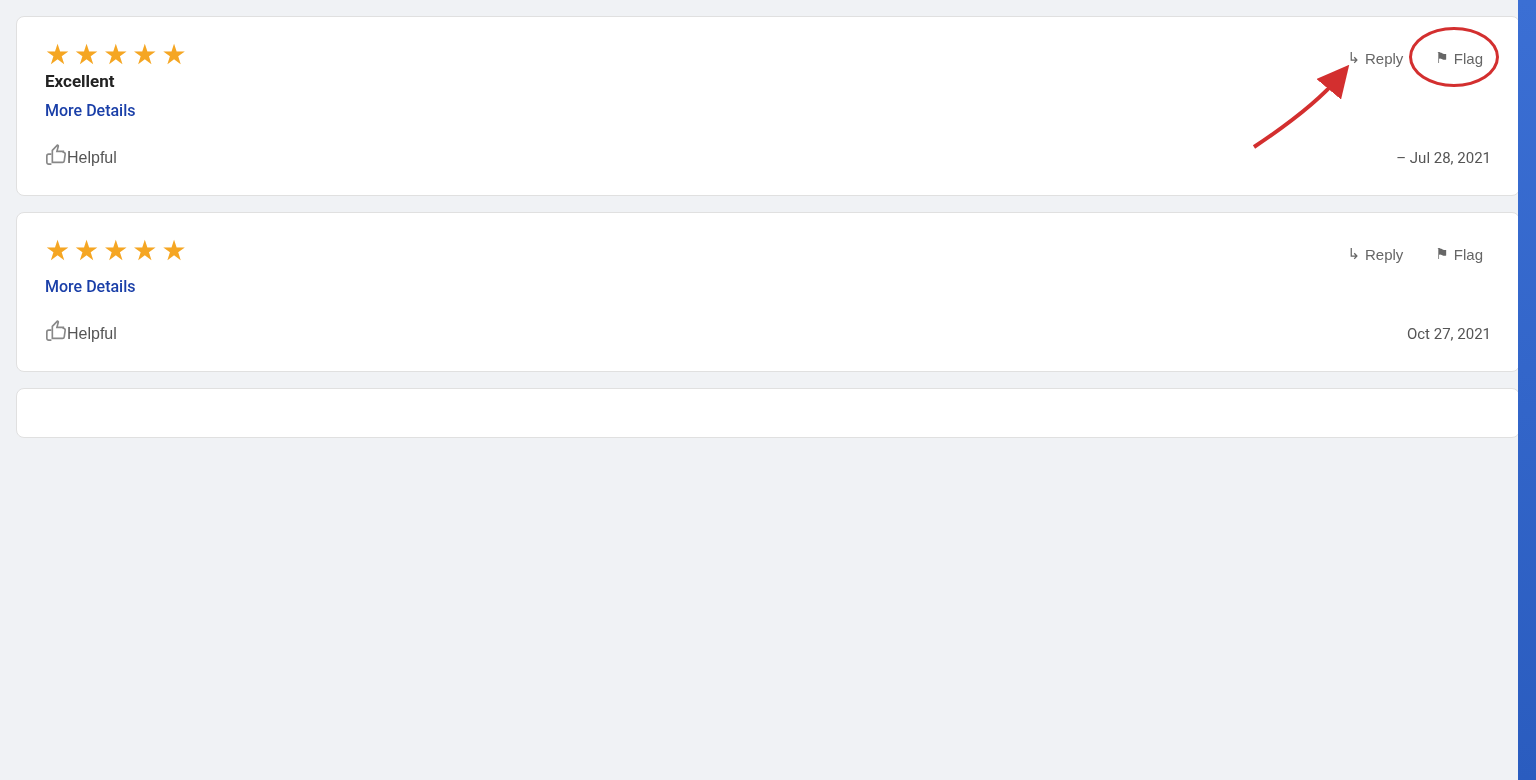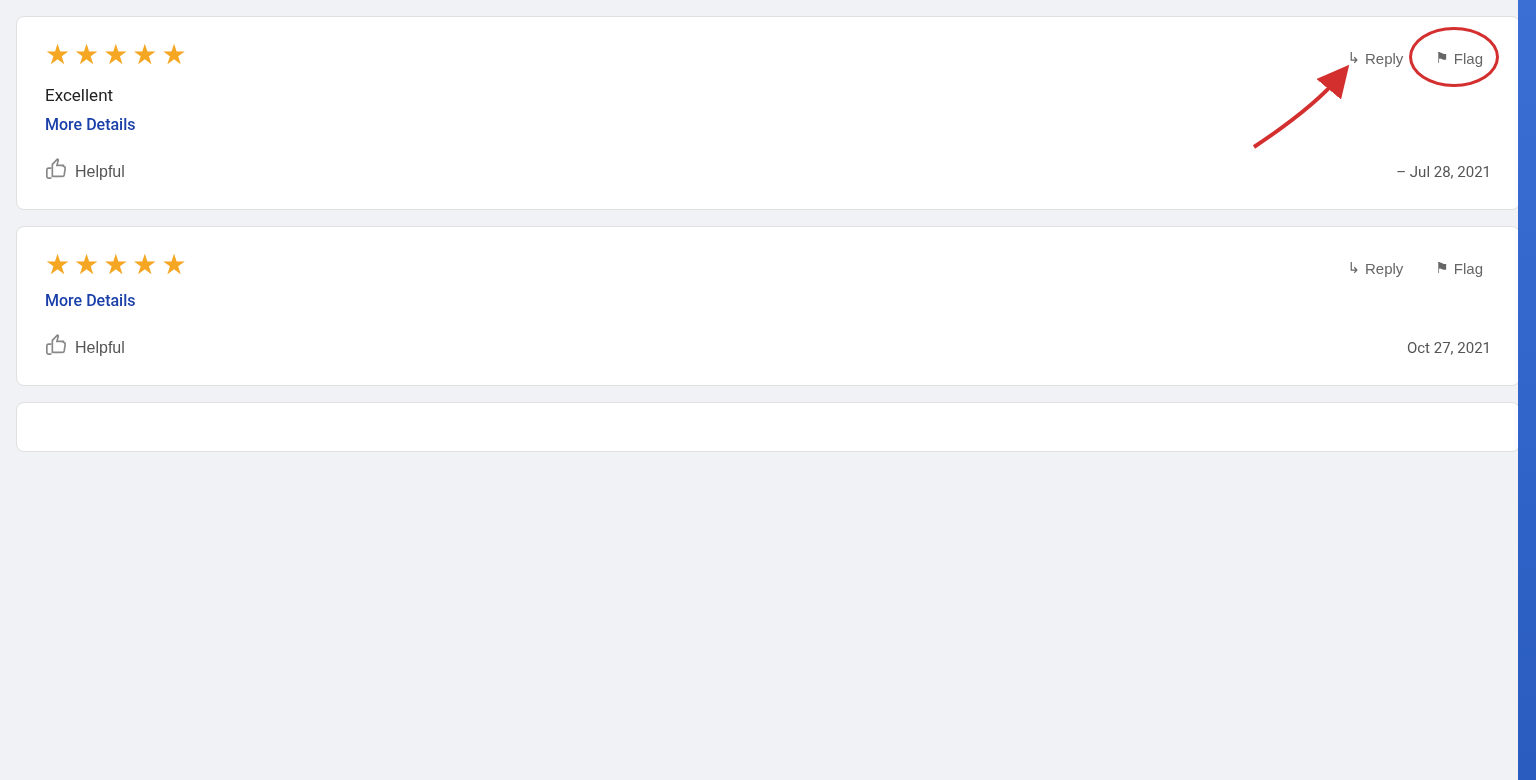--- a/index.html
+++ b/index.html
@@ -42,44 +42,44 @@
       gap: 5px;
       background: none;
       border: none;
       cursor: pointer;
       color: #666;
       font-size: 15px;
       padding: 4px 8px;
       border-radius: 4px;
     }
     .review-text {
-      margin-top: 14px;
+      margin-top: 0;
       font-size: 17px;
       color: #222;
+      font-weight: bold;
     }
     .more-details {
       display: inline-block;
       margin-top: 10px;
       color: #1a3fa8;
       font-size: 16px;
       font-weight: 500;
       text-decoration: none;
       cursor: pointer;
       text-align: center;
     }
     .review-footer {
       display: flex;
       justify-content: space-between;
       align-items: center;
       margin-top: 24px;
     }
     .helpful-btn {
       display: flex;
       align-items: center;
-      gap: 8px;
       background: none;
       border: none;
       cursor: pointer;
       color: #555;
       font-size: 16px;
     }
     .thumbs-icon {
       font-size: 20px;
       color: #888;
     }

